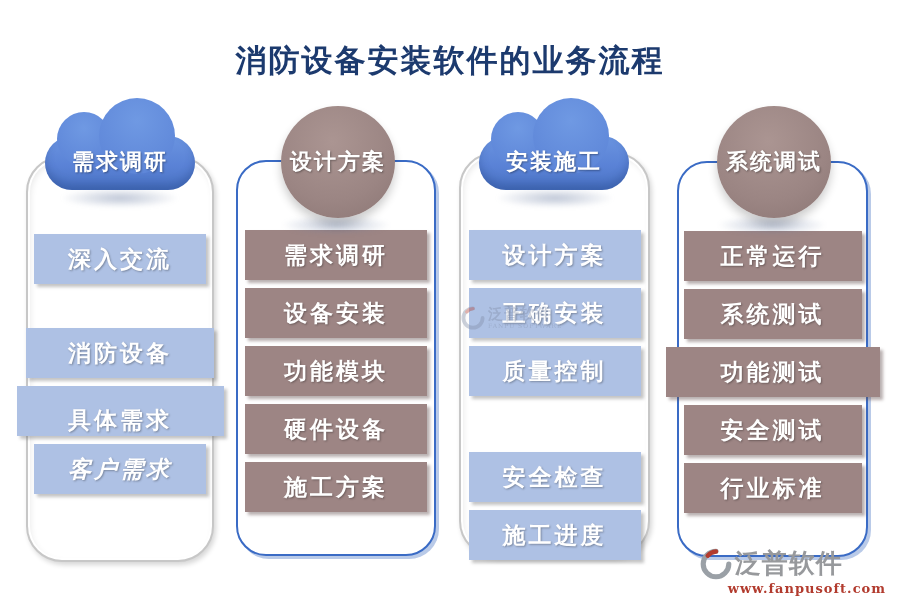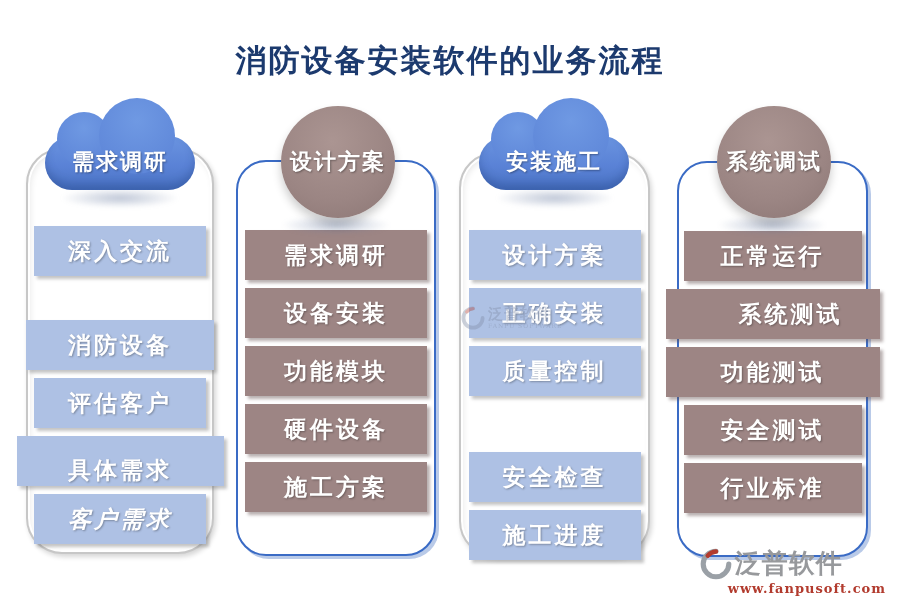--- a/index.html
+++ b/index.html
@@ -76,30 +76,27 @@
   .brand-url{color:var(--brand-red);font-size:13px;font-weight:bold;text-align:center;padding-left:28px;letter-spacing:1px;}
 </style>
 </head>
 <body>
 
 <div class="stage">
 
   <h1 class="title">消防设备安装软件的业务流程</h1>
 
   <div class="column" style="left:26px;width:188px;">
-    <div class="panel gray" style="top:48px;height:402px;">
+    <div class="panel gray" style="top:56px;height:402px;">
       <div class="items">
         <div class="item blue" style="width:172px;">
             <span>深入交流</span>
           </div>
         <div class="item blue" style="width:188px;margin-top:36px;">
             <span>消防设备</span>
-          </div>
-        <div class="item blue" style="width:172px;">
-            <span>评估客户</span>
           </div>
         <div class="item blue" style="width:207px;align-items:flex-end;">
             <span>具体需求</span>
           </div>
         <div class="item blue" style="width:172px;font-style:italic;">
             <span>客户需求</span>
           </div>
       </div>
     </div>
     <div class="reflection" style="left:34px;top:88px;width:120px;"></div>
@@ -161,21 +158,21 @@
       <div class="label">安装施工</div>
     </div>
   </div>
 
   <div class="column" style="left:677px;width:191px;">
     <div class="panel blue" style="top:61px;height:392px;text-align:right;">
       <div class="items">
         <div class="item mauve" style="width:178px;">
             <span>正常运行</span>
           </div>
-        <div class="item mauve" style="width:178px;padding-left:36px;">
+        <div class="item mauve" style="width:178px;">
             <span>系统测试</span>
           </div>
         <div class="item mauve" style="width:214px;">
             <span>功能测试</span>
           </div>
         <div class="item mauve" style="width:178px;">
             <span>安全测试</span>
           </div>
         <div class="item mauve" style="width:178px;">
             <span>行业标准</span>

